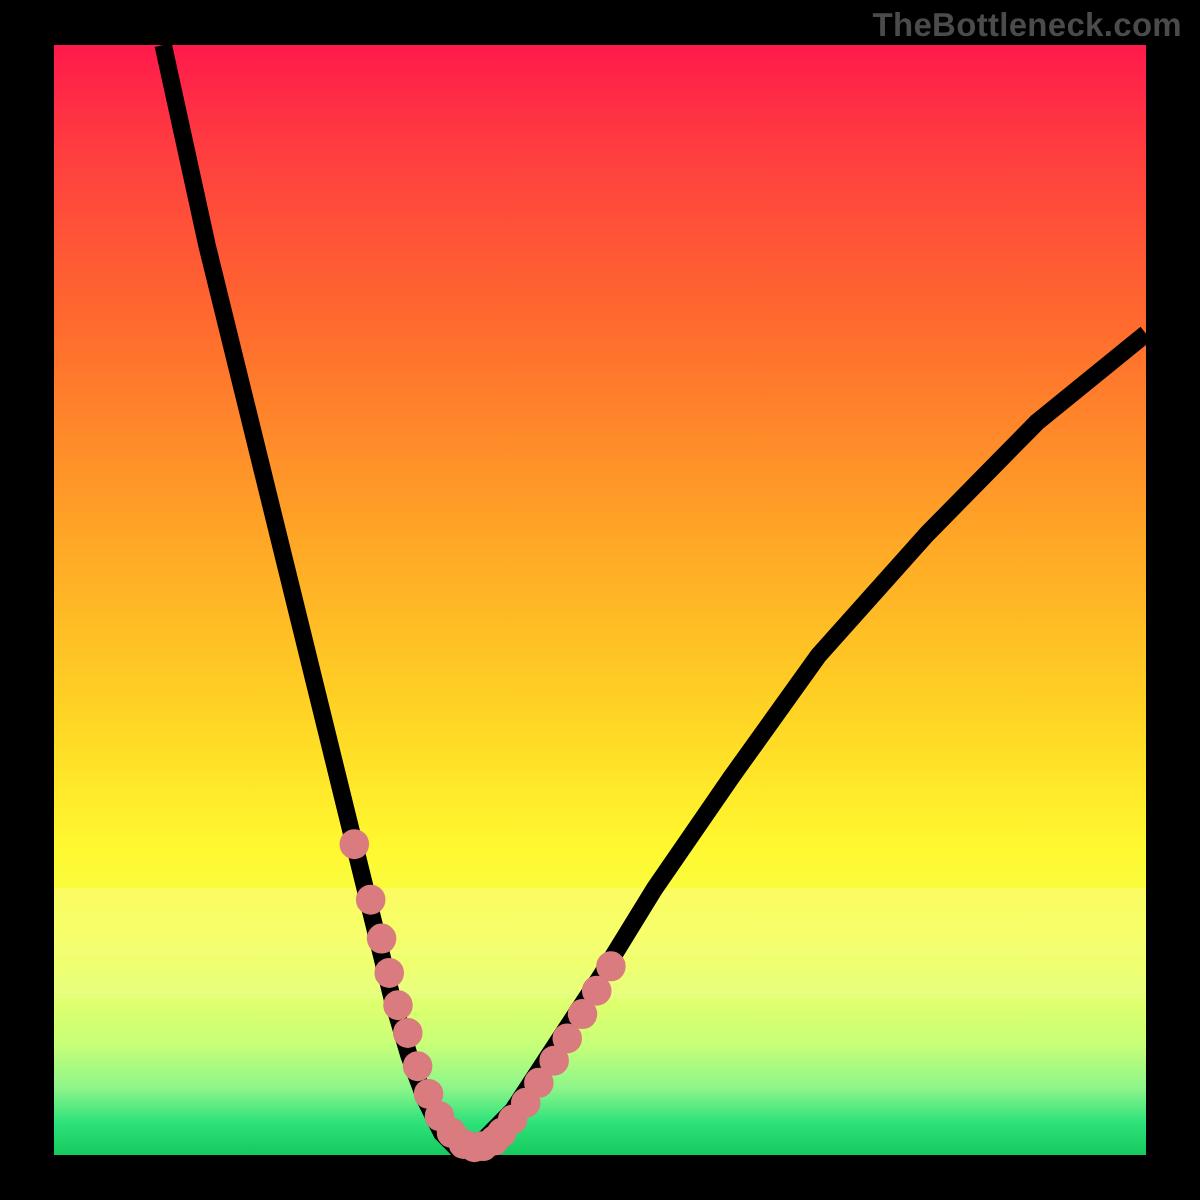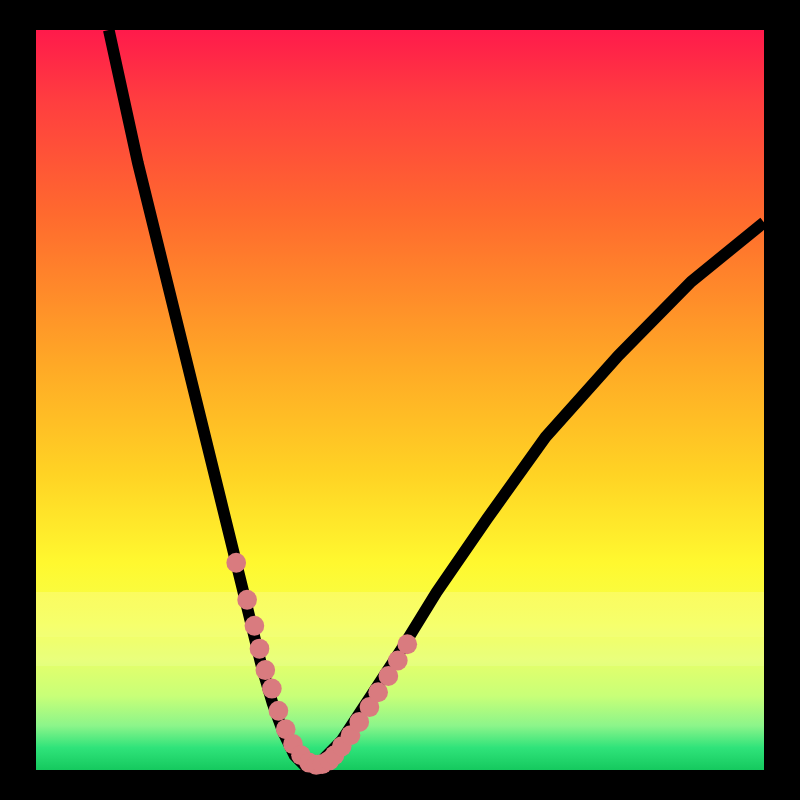--- a/index.html
+++ b/index.html
@@ -71,20 +71,21 @@
   }
   .datapoint {
     fill: #d97b7f;
     stroke: none;
   }
 </style>
 </head>
 <body>
 
 <div class="frame">
+  <div class="watermark">TheBottleneck.com</div>
 
   <div class="plot-area">
     <div class="band-light band1"></div>
     <div class="band-light band2"></div>
 
     <svg class="curve" viewBox="0 0 100 100" preserveAspectRatio="none">
       <path class="curve-path" d="M10.00 0.00 L14.00 18.00 L18.00 34.00 L22.00 50.00 L25.00 62.00 L27.00 70.00 L29.00 78.00 L31.00 86.00 L32.50 91.00 L34.00 95.00 L35.50 98.00 L37.00 99.50 L39.00 99.00 L42.00 96.00 L46.00 90.00 L50.00 84.00 L55.00 76.00 L62.00 66.00 L70.00 55.00 L80.00 44.00 L90.00 34.00 L100.00 26.00"></path>
       <g>
           <circle cx="27.50" cy="72.00" r="1.35" class="datapoint"></circle>
           <circle cx="29.00" cy="77.00" r="1.35" class="datapoint"></circle>

